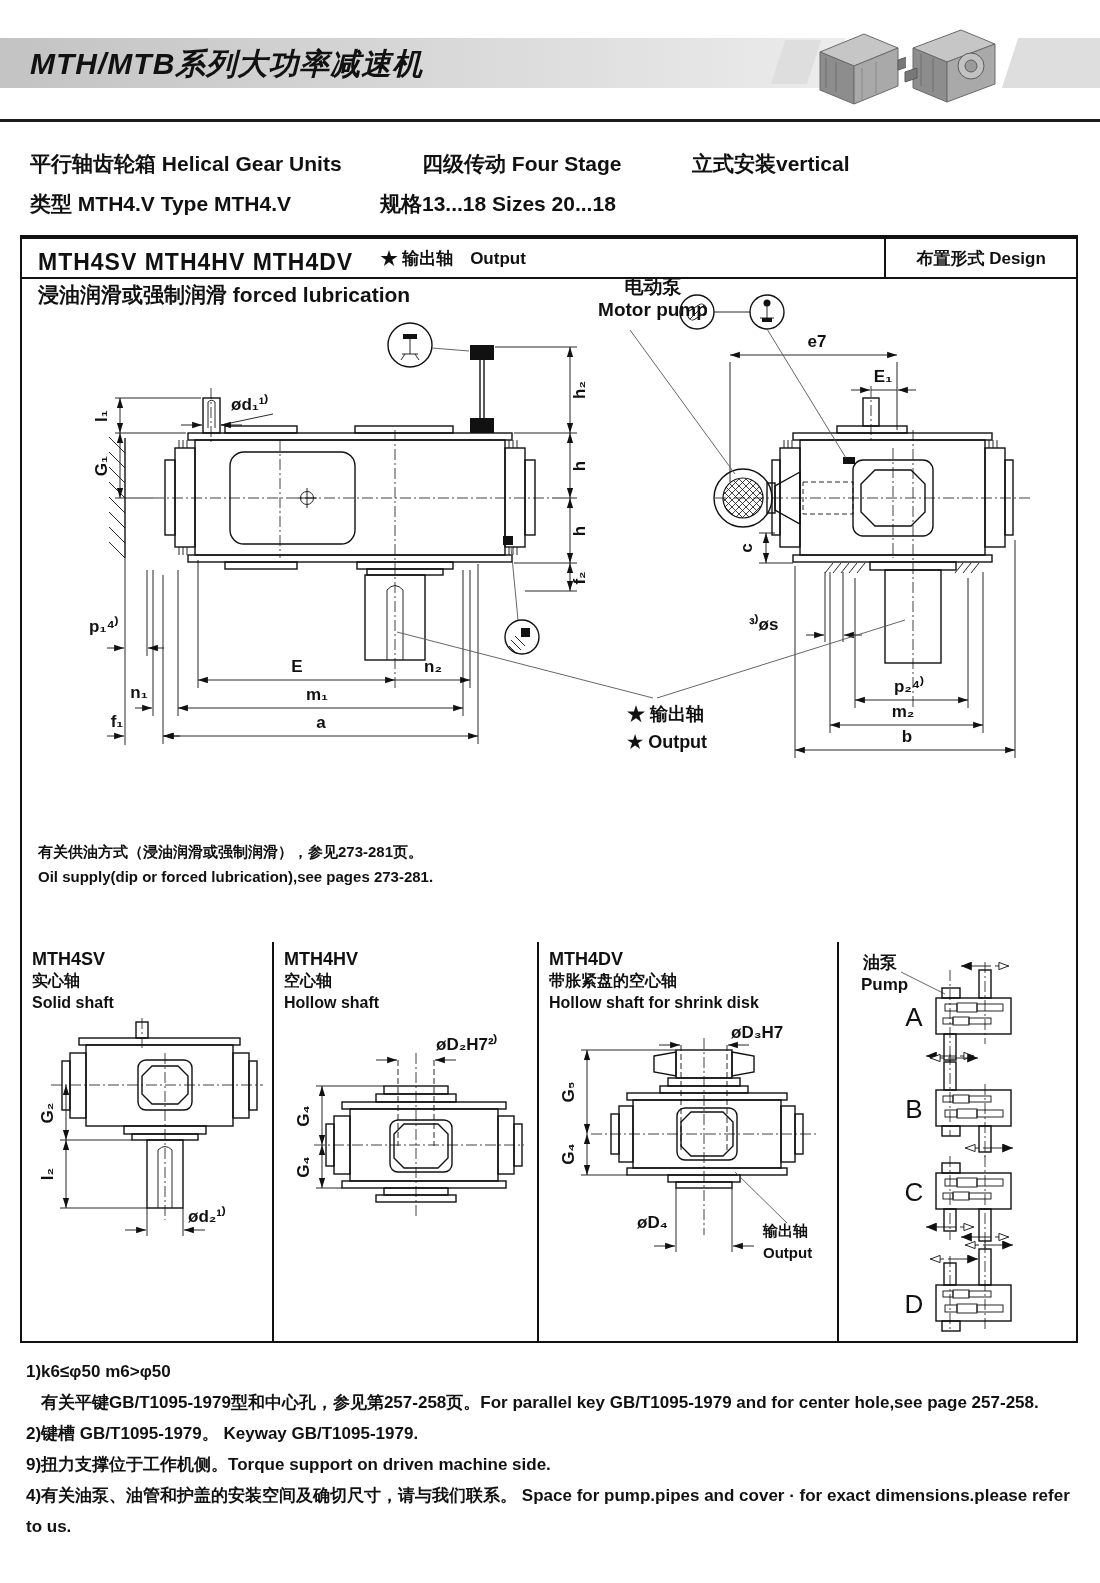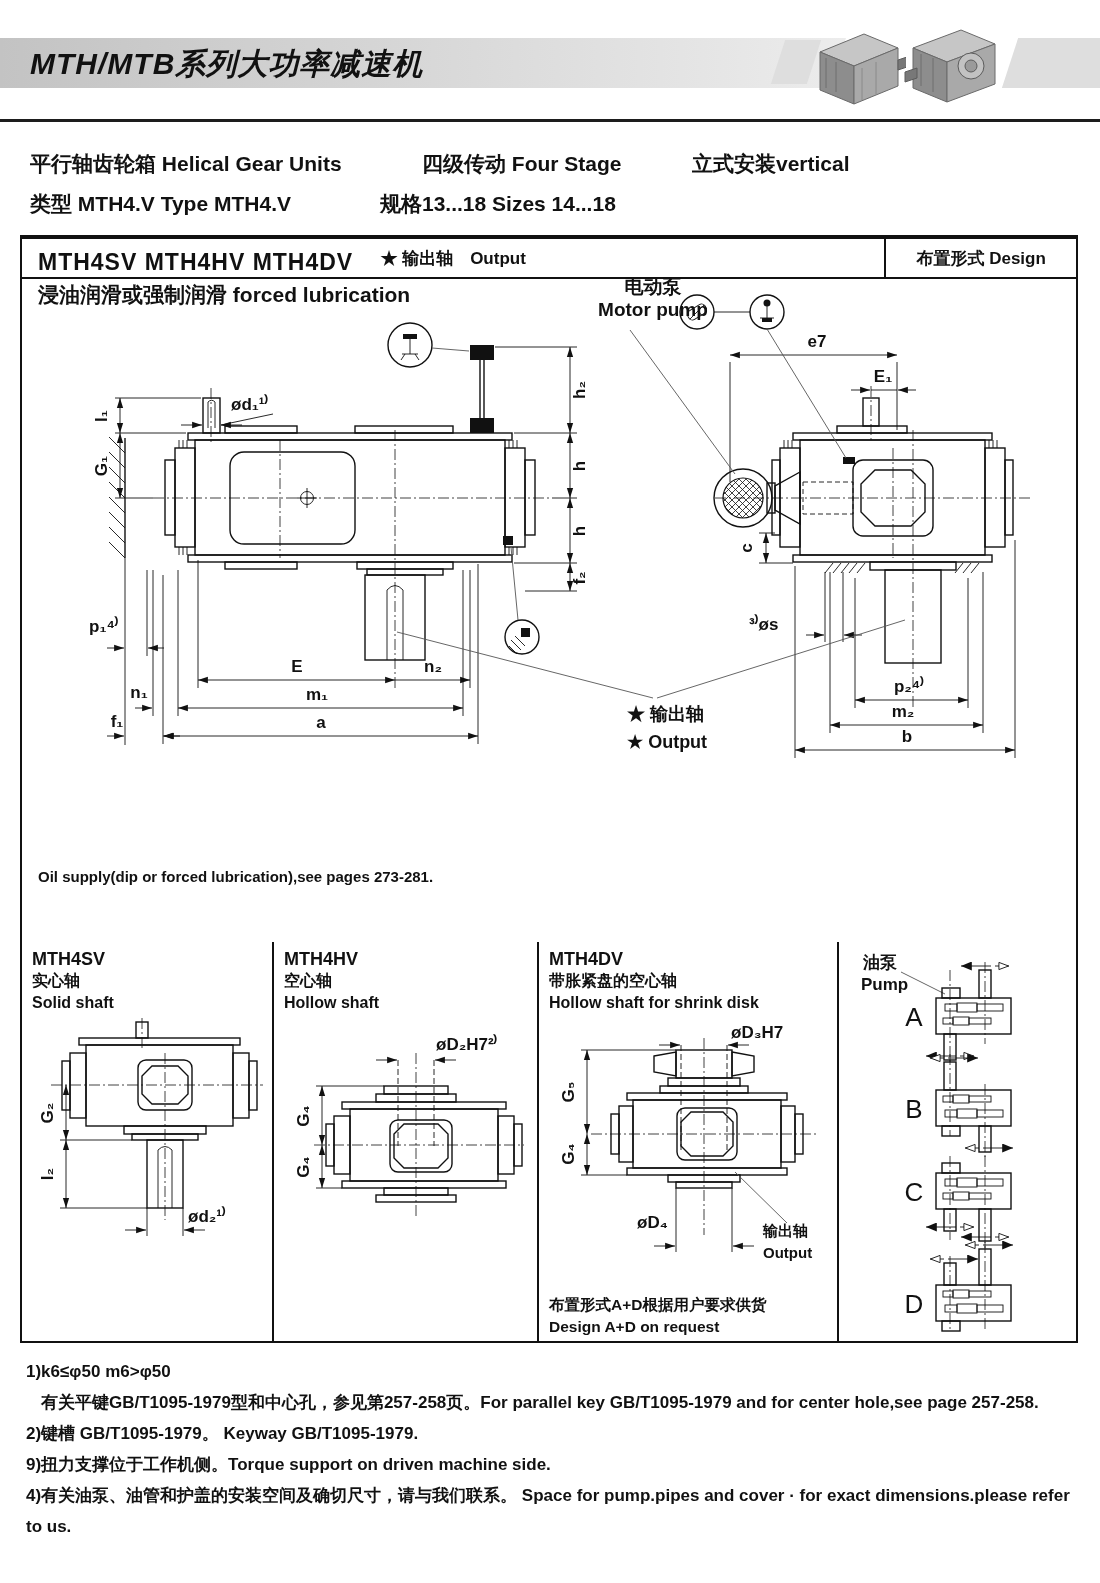--- a/index.html
+++ b/index.html
@@ -71,21 +71,21 @@
   <line x1="18" y1="40" x2="18" y2="72" stroke="#6f6f6f"></line>
   <line x1="30" y1="44" x2="30" y2="78" stroke="#6f6f6f"></line>
 </svg>
 
 <div class="abs rule"></div>
 
 <span class="abs sub" style="left:30px;top:150px;">平行轴齿轮箱 Helical Gear Units</span>
 <span class="abs sub" style="left:422px;top:150px;">四级传动 Four Stage</span>
 <span class="abs sub" style="left:692px;top:150px;">立式安装vertical</span>
 <span class="abs sub" style="left:30px;top:190px;">类型 MTH4.V Type MTH4.V</span>
-<span class="abs sub" style="left:380px;top:190px;">规格13...18 Sizes 14...18</span>
+<span class="abs sub" style="left:380px;top:190px;">规格13...18 Sizes 20...18</span>
 
 <div class="abs mainbox">
 
   <div class="abs models">MTH4SV MTH4HV MTH4DV</div>
   <div class="abs lube">浸油润滑或强制润滑 forced lubrication</div>
   <div class="abs pumplab">
     <div>电动泵</div>
     <div>Motor pump</div>
   </div>
 
@@ -376,20 +376,21 @@
     </g>
 
     <g>
       <line class="ld" x1="372" y1="342" x2="628" y2="408"></line>
       <line class="ld" x1="880" y1="330" x2="632" y2="408"></line>
       <text class="star" x="602" y="430">★ 输出轴</text>
       <text class="star" x="602" y="458">★ Output</text>
     </g>
   </svg>
 
+  <div class="abs oil" style="top:606px;">有关供油方式（浸油润滑或强制润滑），参见273-281页。</div>
   <div class="abs oil" style="top:631px;">Oil supply(dip or forced lubrication),see pages 273-281.</div>
 
   <div class="throw">
     <div class="thcell" style="width:918px;">★ 输出轴　Output</div>
     <div class="thcell" style="width:204px;border-left:2px solid #111;">布置形式 Design</div>
   </div>
 
   <div class="abs tbody">
 
     <div class="col" style="left:0;width:250px;">
@@ -529,24 +530,20 @@
           <line class="dm" x1="103" y1="226" x2="124" y2="226" marker-end="url(#ma)"></line>
           <line class="dm" x1="203" y1="226" x2="182" y2="226" marker-end="url(#ma)"></line>
           <text class="dl" x="86" y="208">øD₄</text>
         </g>
         <g>
           <line class="ld" x1="184" y1="152" x2="236" y2="203"></line>
           <text class="dl2" x="212" y="216">输出轴</text>
           <text class="dl2" x="212" y="238">Output</text>
         </g>
       </svg>
-      <div class="c3note">
-        <div>布置形式A+D根据用户要求供货</div>
-        <div>Design A+D on request</div>
-      </div>
     </div>
 
     <div class="col" style="left:815px;width:239px;border-left:2px solid #111;">
       <svg style="position:absolute;left:0;top:2px;" width="239" height="396" viewBox="0 0 239 396">
         <text class="dl" x="24" y="24">油泵</text>
         <text class="dl" x="22" y="46">Pump</text>
         <line class="ld" x1="62" y1="28" x2="106" y2="50"></line>
 
         <g>
           <text class="dsl" text-anchor="middle" x="75" y="82">A</text>

